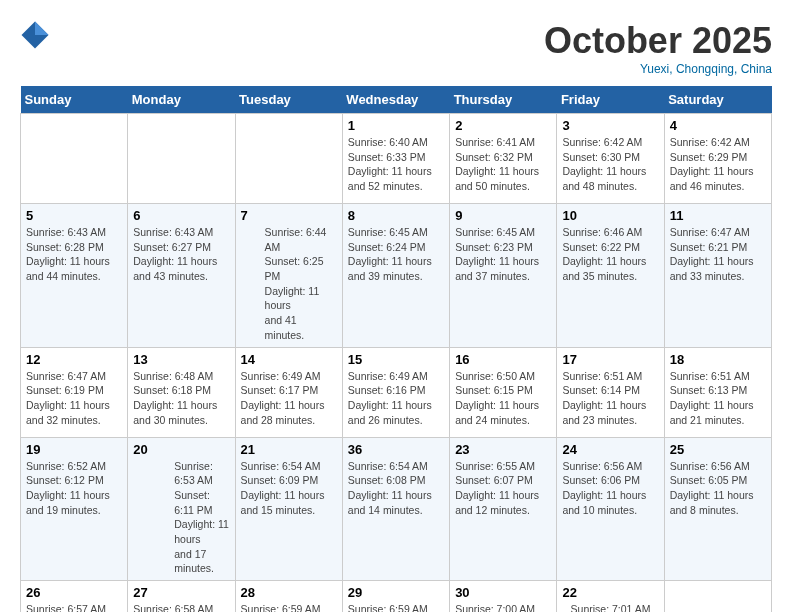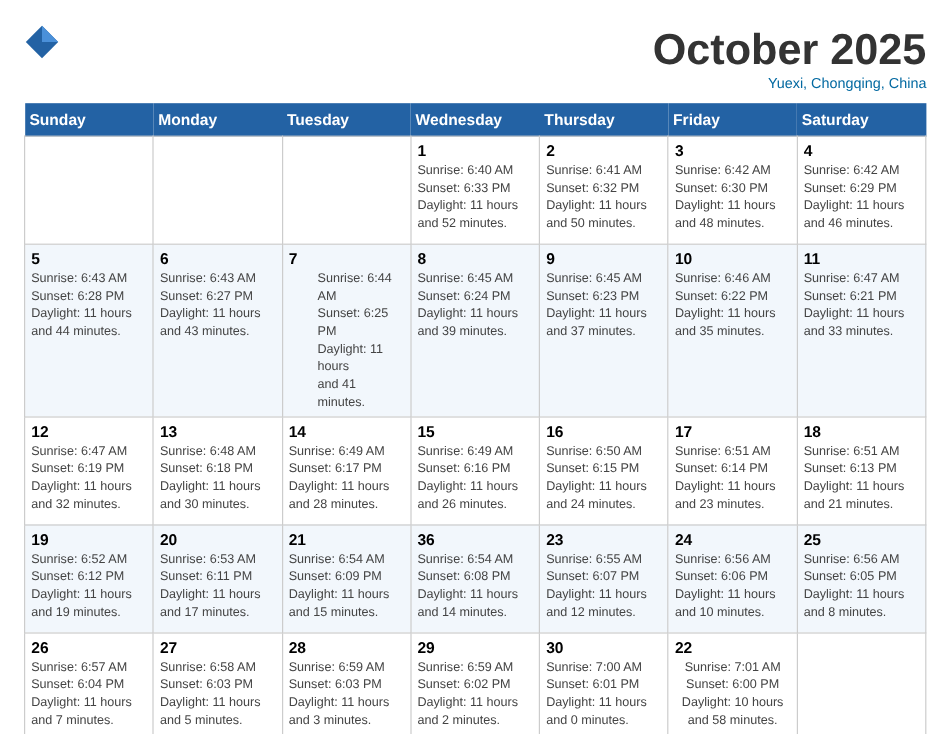--- a/index.html
+++ b/index.html
@@ -256,21 +256,21 @@
       <tr>
         <td>
           <div class="day-num">19</div>
           <div class="day-info" style="white-space: pre-line;">Sunrise: 6:52 AM
 Sunset: 6:12 PM
 Daylight: 11 hours
 and 19 minutes.</div>
         </td>
         <td>
           <div class="day-num">20</div>
-          <div class="day-info" style="white-space: pre-line;">Sunrise: 6:53 AM
+          <div class="day-info" style="white-space: pre-line; margin-left: 41px;">Sunrise: 6:53 AM
 Sunset: 6:11 PM
 Daylight: 11 hours
 and 17 minutes.</div>
         </td>
         <td>
           <div class="day-num">21</div>
           <div class="day-info" style="white-space: pre-line;">Sunrise: 6:54 AM
 Sunset: 6:09 PM
 Daylight: 11 hours
 and 15 minutes.</div>

